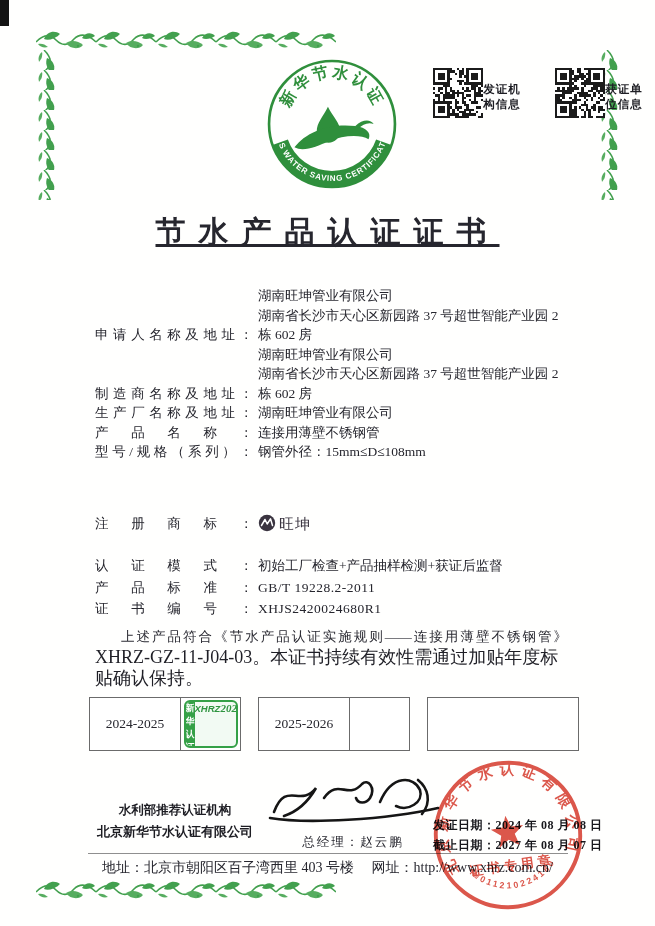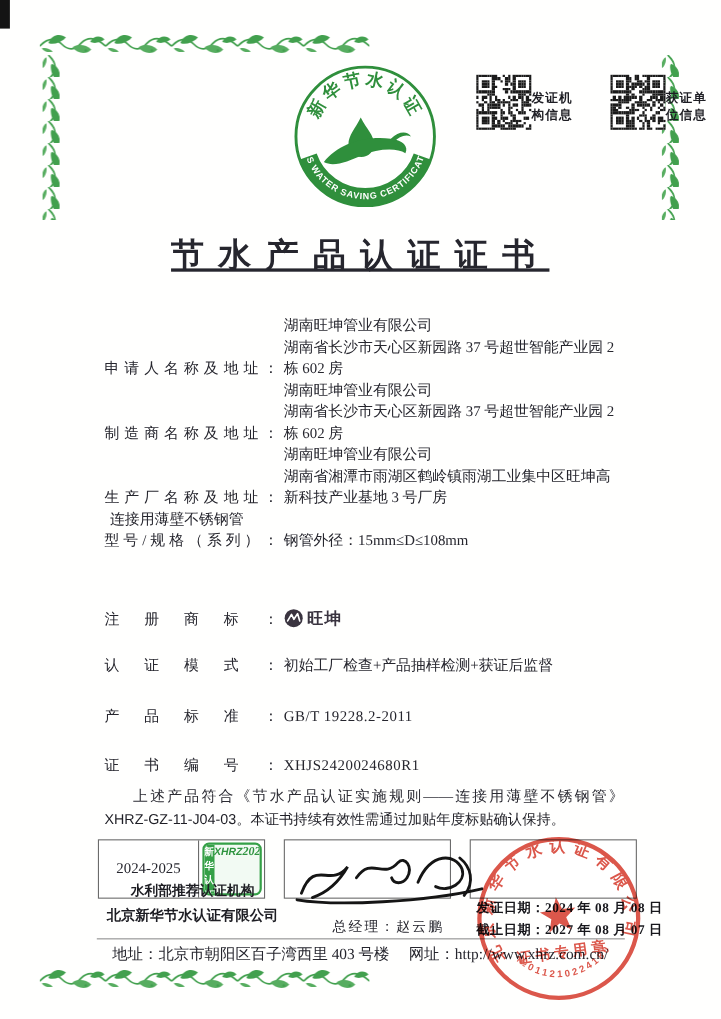--- a/index.html
+++ b/index.html
@@ -27,28 +27,28 @@
   .title{position:absolute;top:212px;left:0;width:100%;text-align:center;
          font-family:"Liberation Sans","DejaVu Sans",sans-serif;
          font-weight:bold;font-size:30px;letter-spacing:13px;color:#26262e;text-decoration:underline;}
 
   .content{position:absolute;left:95px;top:286px;width:472px;font-size:13.5px;line-height:19.5px;}
   .frow{display:flex;align-items:flex-end;}
   .flabel{width:158px;flex:none;text-align:justify;text-align-last:justify;color:#26262e;}
   .fvalue{flex:1;margin-left:5px;color:#26262e;}
   .tm-row{margin-top:52px;display:flex;align-items:center;}
   .tm-value{display:flex;align-items:center;gap:3px;margin-left:5px;}
-  .tm-brand{font-family:"Liberation Sans","DejaVu Sans",sans-serif;font-weight:bold;
+  .tm-brand{font-family:"Liberation Sans","DejaVu Sans",sans-serif;font-weight:normal;
             font-size:15px;color:#3a3440;letter-spacing:1px;}
   .ci-block{margin-top:22px;}
   .ci-block .frow{line-height:21.5px;}
-  .latin{font-family:"Liberation Serif","DejaVu Serif",serif;letter-spacing:.5px;margin-top:24px;}
+  .latin{font-family:"Liberation Serif","DejaVu Serif",serif;letter-spacing:.5px;}
   .compliance{margin-top:6px;}
   .comp1{text-indent:26px;text-align:justify;text-align-last:justify;line-height:21px;}
-  .comp2{font-family:Liberation Sans, sans-serif;font-size:13px;line-height:21px;color:#1f1f26;}
+  .comp2{font-family:Liberation Serif, serif;font-size:18px;line-height:21px;color:#1f1f26;}
 
   .year-row{margin-top:8px;margin-left:-6px;width:490px;display:flex;justify-content:space-between;}
   .ybox{width:150px;height:52px;border:1px solid #6b6b6b;display:flex;background:#fff;}
   .ycell-l{width:90px;display:flex;align-items:center;justify-content:center;
            font-size:13.5px;color:#26262e;border-right:1px solid #6b6b6b;}
   .ycell-r{flex:1;display:flex;align-items:center;justify-content:center;}
   .sticker{width:50px;height:44px;border:2px solid #35a047;border-radius:6px;background:#f2faf3;
            display:flex;flex-direction:row;align-items:flex-start;overflow:hidden;}
   .sticker-bar{width:100%;background:#35a047;color:#fff;font-size:9px;line-height:13px;
                text-align:center;font-family:"Liberation Sans","DejaVu Sans",sans-serif;font-weight:bold;}
@@ -1046,25 +1046,25 @@
       <div class="fvalue">
         <div>湖南旺坤管业有限公司</div>
         <div>湖南省长沙市天心区新园路 37 号超世智能产业园 2 栋 602 房</div>
       </div>
     </div>
 
     <div class="frow">
       <div class="flabel">生产厂名称及地址：</div>
       <div class="fvalue">
         <div>湖南旺坤管业有限公司</div>
-        <div>湖南省湘潭市雨湖区鹤岭镇雨湖工业集中区旺坤高新科技产业基地 3 号厂房</div>
       </div>
     </div>
 
     <div class="frow">
+      <div class="flabel">产品名称：</div>
       <div class="fvalue">连接用薄壁不锈钢管</div>
     </div>
 
     <div class="frow">
       <div class="flabel">型号/规格（系列）：</div>
       <div class="fvalue">钢管外径：15mm≤D≤108mm</div>
     </div>
 
     <div class="frow tm-row">
       <div class="flabel">注册商标：</div>
@@ -1102,20 +1102,21 @@
         <div class="ycell-l">2024-2025</div>
         <div class="ycell-r">
           <div class="sticker">
             <div class="sticker-bar">新华认证</div>
             <div class="sticker-xhrz">XHRZ</div>
             <div class="sticker-year">2024</div>
           </div>
         </div>
       </div>
       <div class="ybox">
+        <div class="ycell-l">2025-2026</div>
         <div class="ycell-r"></div>
       </div>
       <div class="ybox">
         <div class="ycell-r"></div>
       </div>
     </div>
   </div>
 
   <div class="agency">
     <div class="a1">水利部推荐认证机构</div>

